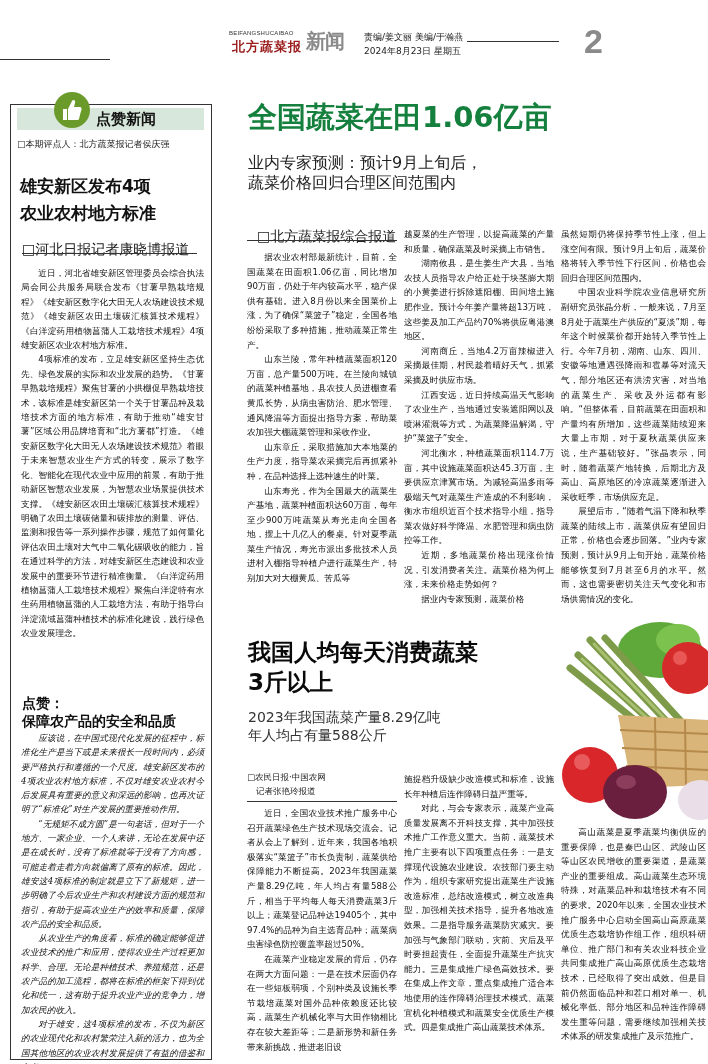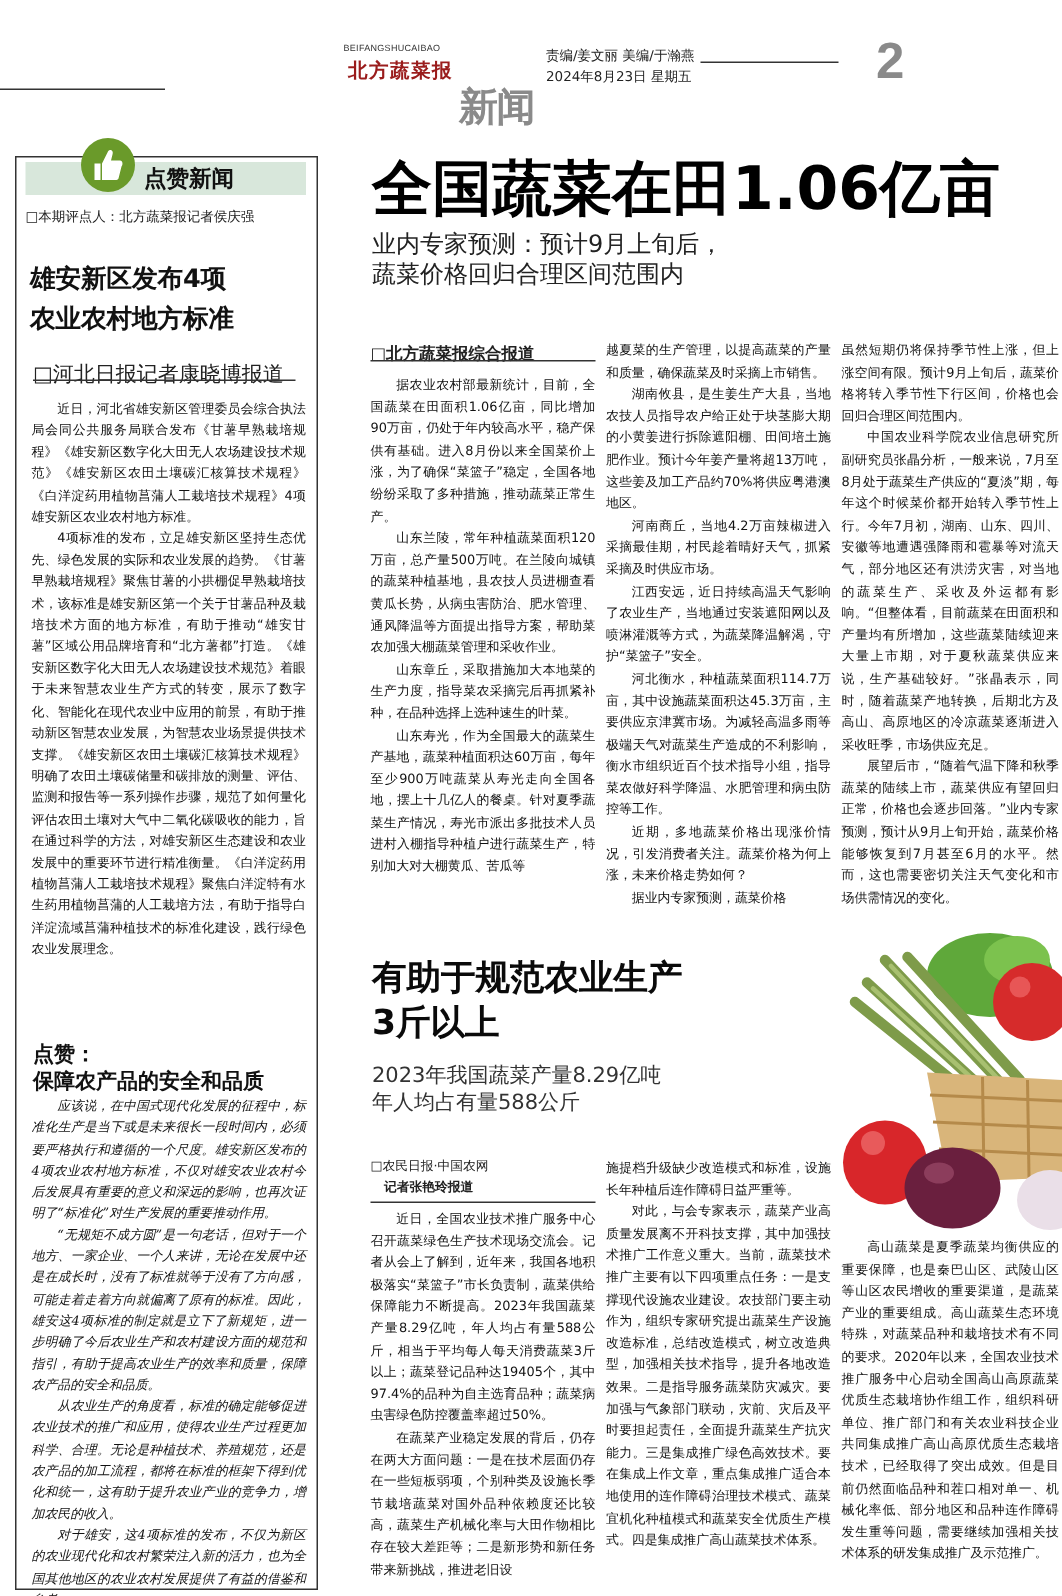--- a/index.html
+++ b/index.html
@@ -1,21 +1,21 @@
 <!DOCTYPE html>
 <html><head>
 <meta charset="utf-8">
 <style>
   html,body{margin:0;padding:0;background:#fff;}
   body{width:708px;height:1064px;position:relative;overflow:hidden;font-family:"DejaVu Sans","Liberation Sans",sans-serif;color:#111;}
   .abs{position:absolute;}
   
   .mast-en{left:229px;top:30px;font-size:6px;letter-spacing:0.2px;color:#333;font-family:"Liberation Sans",sans-serif;}
   .mast-cn{left:232px;top:38px;font-size:13px;color:#9a1c1c;font-family:"DejaVu Serif",serif;font-weight:bold;letter-spacing:1px;}
-  .mast-section{left:306px;top:28px;font-size:26px;font-weight:bold;color:#8a8a8a;letter-spacing:-1px;font-family:"DejaVu Sans",sans-serif;margin-top:26px;}
+  .mast-section{left:306px;top:28px;font-size:20px;font-weight:bold;color:#8a8a8a;letter-spacing:-1px;font-family:"DejaVu Sans",sans-serif;}
   .mast-editors{left:364px;top:31px;font-size:9px;color:#222;}
   .mast-date{left:364px;top:45px;font-size:9px;color:#222;}
   .mast-rule{left:467px;top:41px;width:92px;height:1px;background:#333;}
   .mast-pageno{left:584px;top:22px;font-size:34px;font-weight:bold;color:#8a8a8a;font-family:"Liberation Sans",sans-serif;}
   .mast-under{left:0px;top:59px;width:110px;height:1px;background:#333;}
   
   .lbox{left:10px;top:104px;width:202px;height:956px;border:1px solid #333;box-sizing:border-box;}
   .thumb{left:54px;top:92px;width:36px;height:36px;border-radius:50%;background:#6a9a2a;}
   .thumb svg{position:absolute;left:7px;top:6px;}
   .praise-band{left:17px;top:108px;width:187px;height:22px;background:#d8e7db;}
@@ -23,35 +23,35 @@
   .reviewer{left:17px;top:138px;font-size:9px;color:#222;}
   .l-headline{left:20px;top:173px;font-size:17px;font-weight:bold;line-height:27px;width:190px;}
   .l-byline{left:22px;top:241px;font-size:14px;color:#222;}
   .l-byline-rule{left:22px;top:253px;width:175px;height:1px;background:#333;}
   .l-body{left:21px;top:266px;width:183px;font-size:8.6px;line-height:14.4px;color:#111;text-align:justify;}
   .l-body p{margin:0;text-indent:2em;}
   .l-sub{left:22px;top:694px;font-size:14px;font-weight:bold;line-height:18px;width:190px;}
   .l-comment{left:21px;top:731px;width:183px;font-size:8.6px;line-height:14.3px;font-family:"DejaVu Serif",serif;font-style:italic;color:#111;text-align:justify;}
   .l-comment p{margin:0;text-indent:2em;}
   
-  .t-headline{left:248px;top:98px;font-size:40px;font-weight:bold;letter-spacing:0px;color:#000000;white-space:nowrap;}
+  .t-headline{left:248px;top:98px;font-size:29px;font-weight:bold;letter-spacing:0px;color:#15803d;white-space:nowrap;}
   .t-deck{left:248px;top:153px;font-size:16px;line-height:20px;color:#222;}
-  .t-byline{left:247px;top:228px;font-size:11px;color:#222;font-weight:bold;}
+  .t-byline{left:257px;top:228px;font-size:14px;color:#222;}
   .t-byline-rule{left:247px;top:240px;width:150px;height:1px;background:#333;}
   .col{font-size:8.6px;line-height:14.6px;color:#111;text-align:justify;}
   .col p{margin:0;text-indent:2em;}
   .col p.cont{text-indent:0;}
   .t-col1{left:247px;top:250px;width:150px;}
   .t-col2{left:404px;top:227px;width:150px;}
   .t-col3{left:561px;top:227px;width:145px;}
   
   .s-headline{left:248px;top:637px;font-size:23px;font-weight:bold;line-height:30px;width:315px;color:#0a0a0a;}
   .s-deck{left:248px;top:708px;font-size:14px;line-height:18px;color:#333;}
   .s-byline1{left:247px;top:772px;font-size:8.5px;color:#222;}
-  .s-byline2{left:256px;top:786px;font-size:8.5px;color:#222;font-weight:bold;}
+  .s-byline2{left:256px;top:786px;font-size:8.5px;color:#222;}
   .s-byline-rule{left:247px;top:801px;width:150px;height:1px;background:#333;}
   .s-col1{left:247px;top:806px;width:150px;}
   .s-col2{left:404px;top:772px;width:150px;}
   .s-col3{left:561px;top:825px;width:145px;}
   .photo{left:560px;top:610px;width:148px;height:210px;}
 </style>
 </head>
 <body>
 
 <div class="abs mast-en">BEIFANGSHUCAIBAO</div>
@@ -116,21 +116,21 @@
   <p>近期，多地蔬菜价格出现涨价情况，引发消费者关注。蔬菜价格为何上涨，未来价格走势如何？</p>
   <p>据业内专家预测，蔬菜价格</p>
 </div>
 <div class="abs col t-col3">
   <p class="cont">虽然短期仍将保持季节性上涨，但上涨空间有限。预计9月上旬后，蔬菜价格将转入季节性下行区间，价格也会回归合理区间范围内。</p>
   <p>中国农业科学院农业信息研究所副研究员张晶分析，一般来说，7月至8月处于蔬菜生产供应的“夏淡”期，每年这个时候菜价都开始转入季节性上行。今年7月初，湖南、山东、四川、安徽等地遭遇强降雨和雹暴等对流天气，部分地区还有洪涝灾害，对当地的蔬菜生产、采收及外运都有影响。“但整体看，目前蔬菜在田面积和产量均有所增加，这些蔬菜陆续迎来大量上市期，对于夏秋蔬菜供应来说，生产基础较好。”张晶表示，同时，随着蔬菜产地转换，后期北方及高山、高原地区的冷凉蔬菜逐渐进入采收旺季，市场供应充足。</p>
   <p>展望后市，“随着气温下降和秋季蔬菜的陆续上市，蔬菜供应有望回归正常，价格也会逐步回落。”业内专家预测，预计从9月上旬开始，蔬菜价格能够恢复到7月甚至6月的水平。然而，这也需要密切关注天气变化和市场供需情况的变化。</p>
 </div>
 
 <div class="abs s-headline">
-  <div>有助于规范农业生产</div>
+  <div>我国人均每天消费蔬菜</div>
   <div>3斤以上</div>
 </div>
 <div class="abs s-deck">
   <div>2023年我国蔬菜产量8.29亿吨</div>
   <div>年人均占有量588公斤</div>
 </div>
 <div class="abs photo">
   <svg width="148" height="210" viewBox="0 0 148 210">
     <rect width="148" height="210" fill="#fff"></rect>
 

